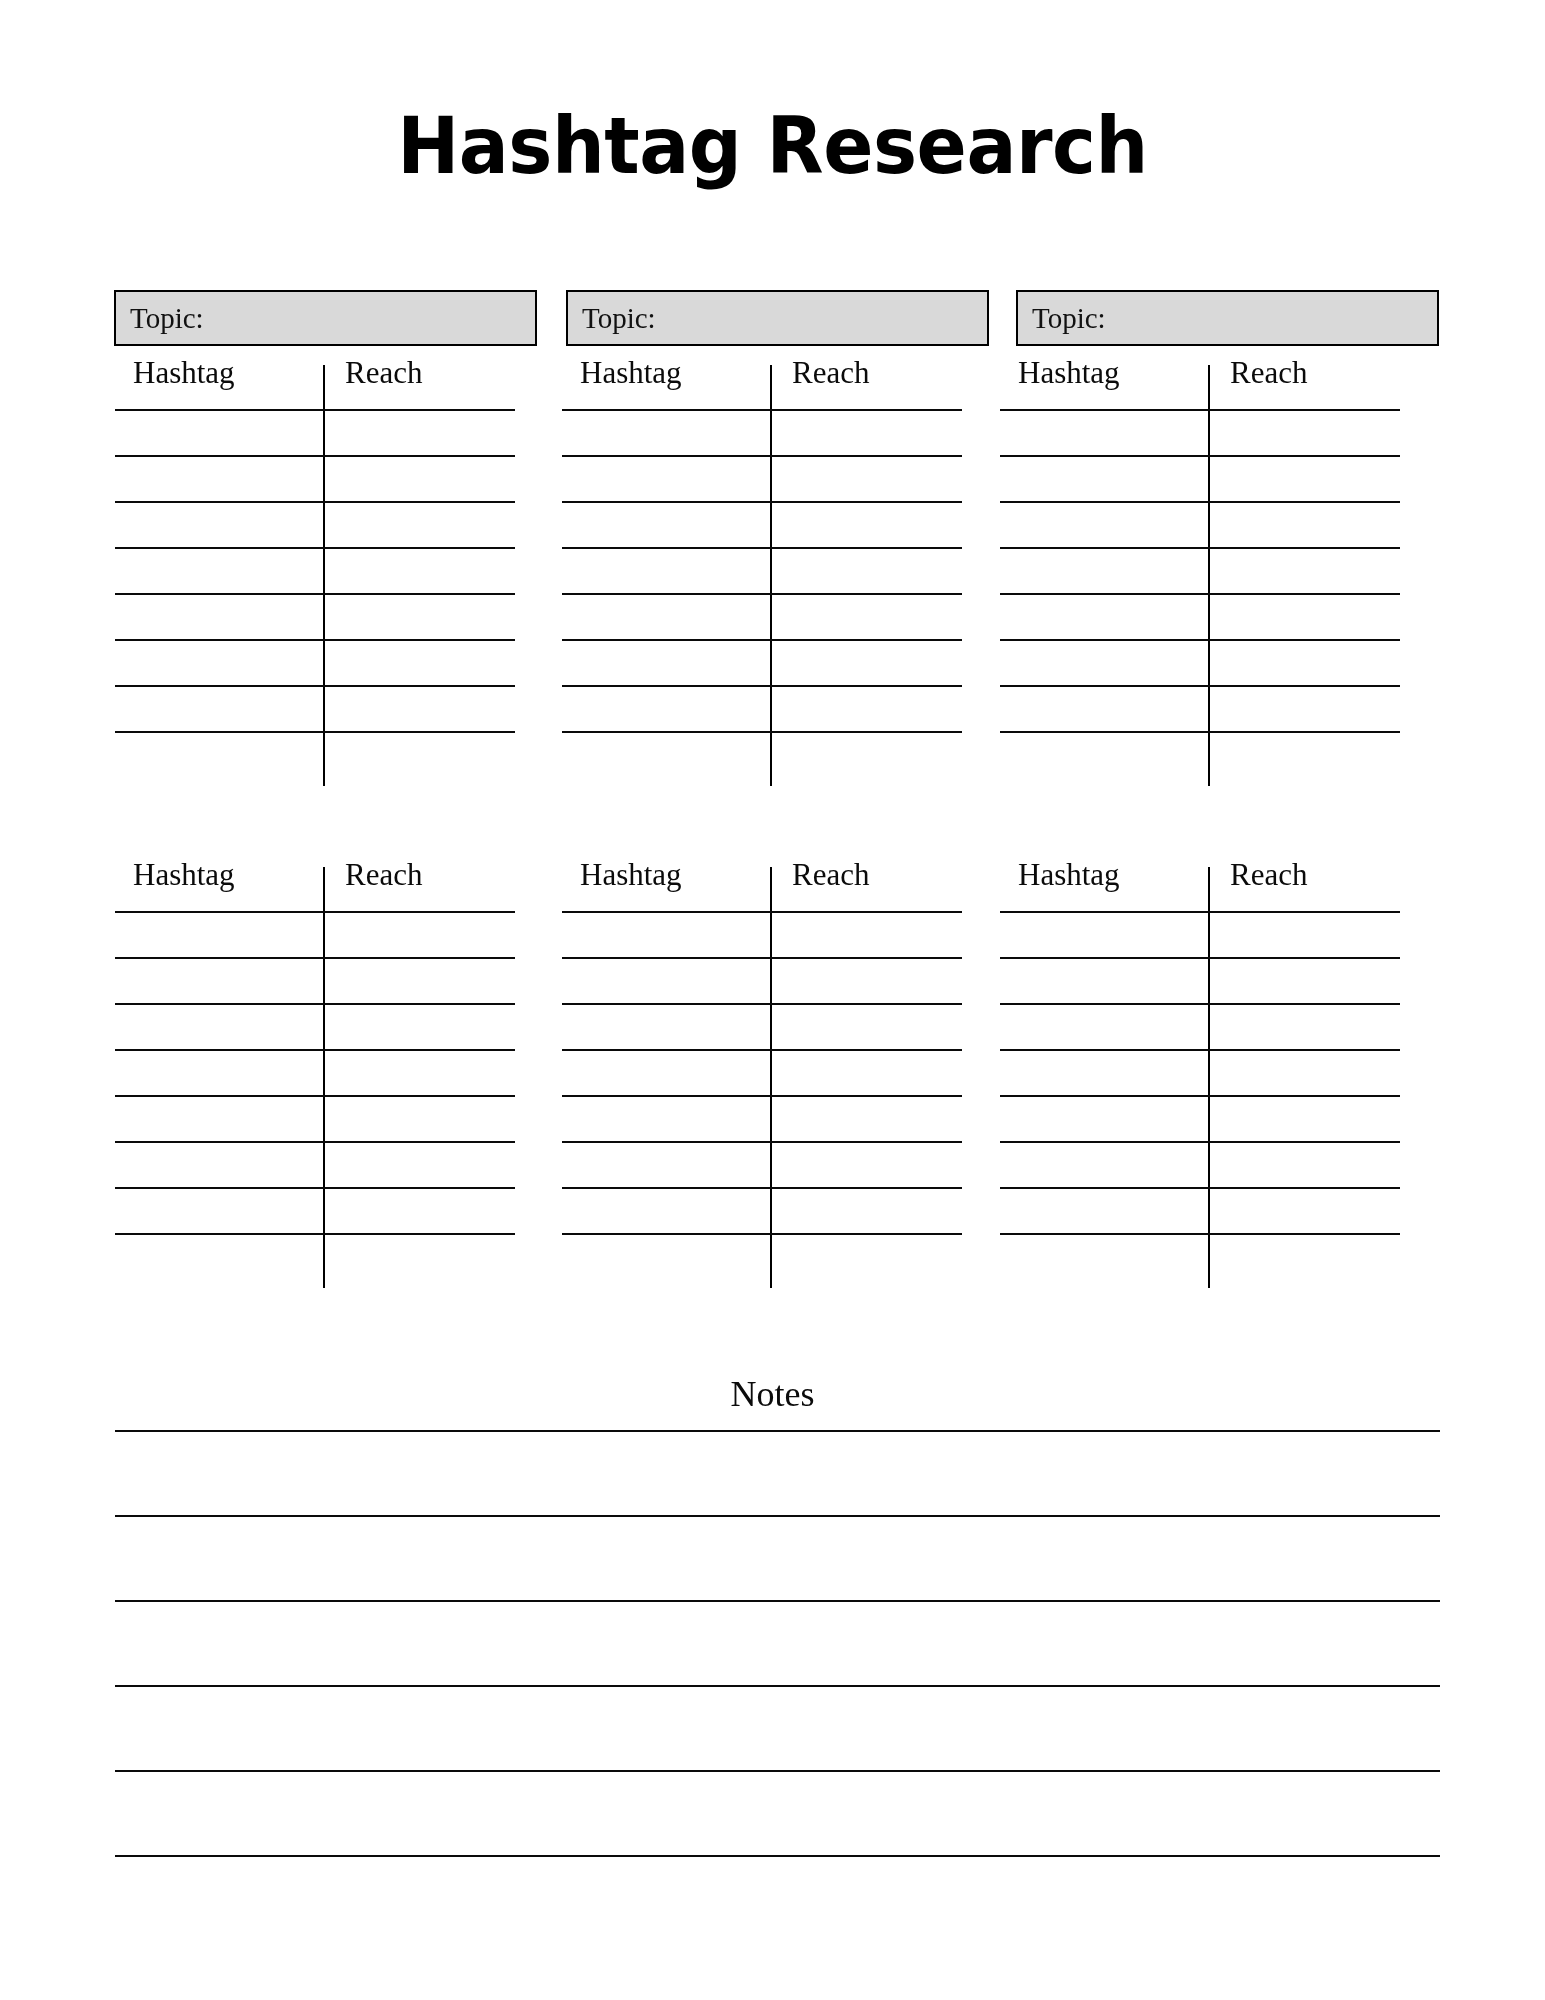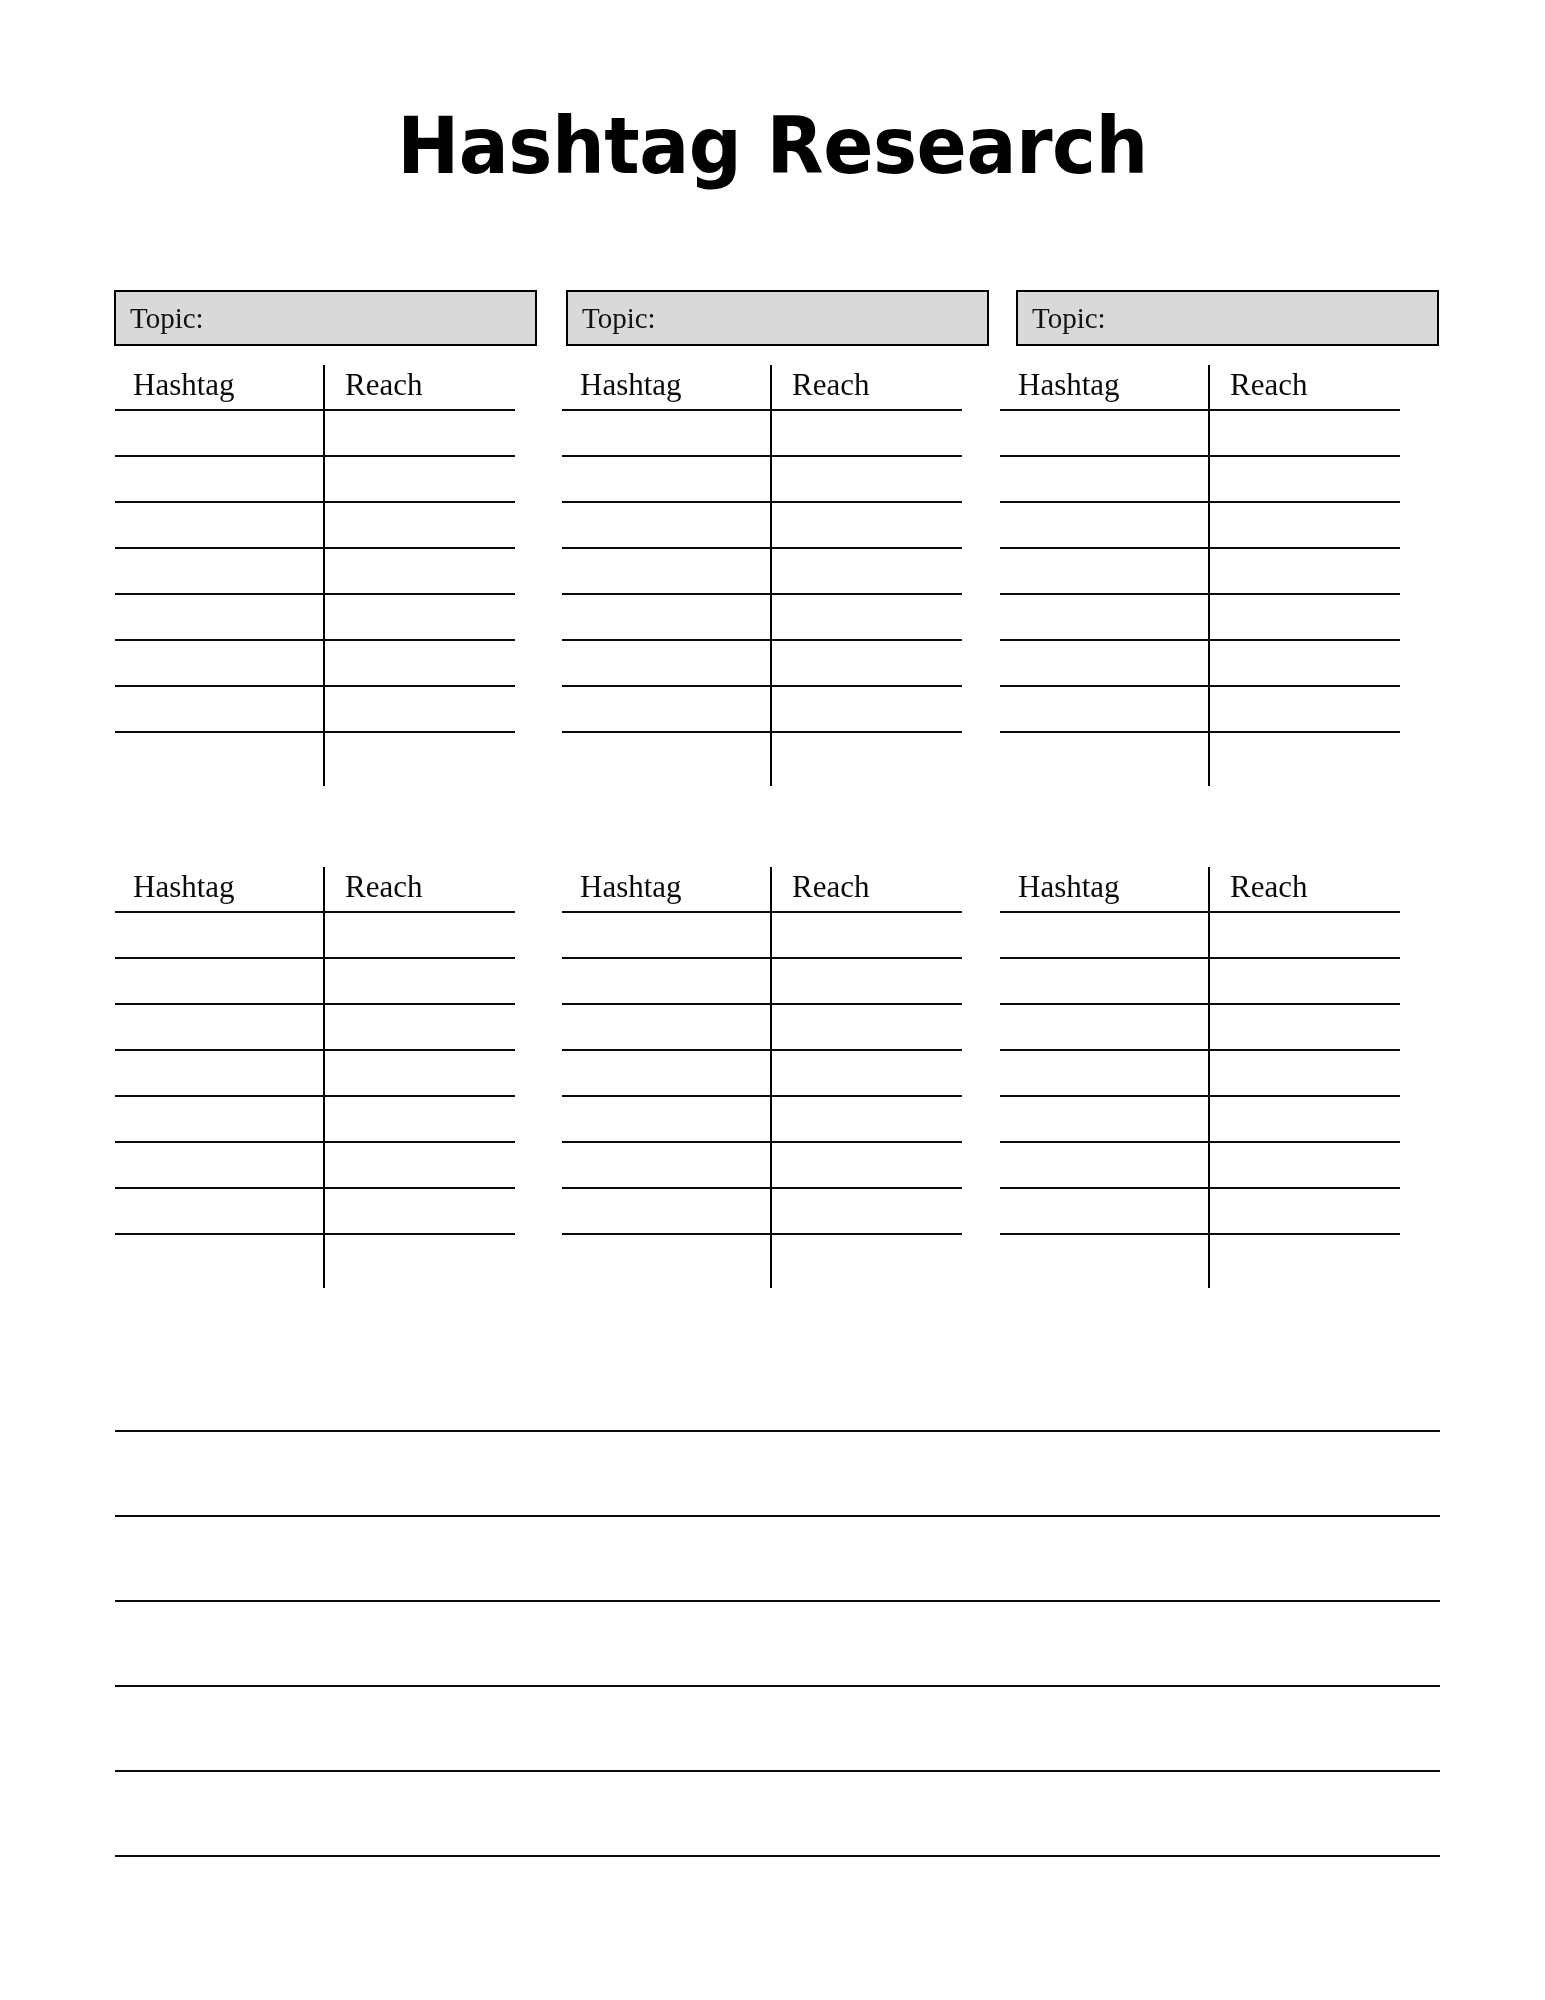--- a/index.html
+++ b/index.html
@@ -80,21 +80,21 @@
   
   .tbl.col0 { left: 115px; }
   .tbl.col1 { left: 562px; }
   .tbl.col2 { left: 1000px; }
   
   .tbl.rowA { top: 353px; }
   .tbl.rowB { top: 855px; }
 
   .tbl .hdr {
     position: absolute;
-    left: 0; top: 12px;
+    left: 0; top: 0;
     width: 400px;
     height: 48px;
   }
   .tbl .hdr .h-hashtag,
   .tbl .hdr .h-reach {
     position: absolute;
     top: 0;
     font-family: "Liberation Serif", serif;
     font-size: 31px;
     line-height: 40px;
@@ -277,20 +277,21 @@
         <div class="rule" style="top: 46px;"></div>
         <div class="rule" style="top: 92px;"></div>
         <div class="rule" style="top: 138px;"></div>
         <div class="rule" style="top: 184px;"></div>
         <div class="rule" style="top: 230px;"></div>
         <div class="rule" style="top: 276px;"></div>
         <div class="rule" style="top: 322px;"></div>
       </div>
   </div>
 
+  <div class="notes-title">Notes</div>
   <div class="notes-lines">
       <div class="nline" style="top: 0px;"></div>
       <div class="nline" style="top: 85px;"></div>
       <div class="nline" style="top: 170px;"></div>
       <div class="nline" style="top: 255px;"></div>
       <div class="nline" style="top: 340px;"></div>
       <div class="nline" style="top: 425px;"></div>
     </div>
 
 </div>

